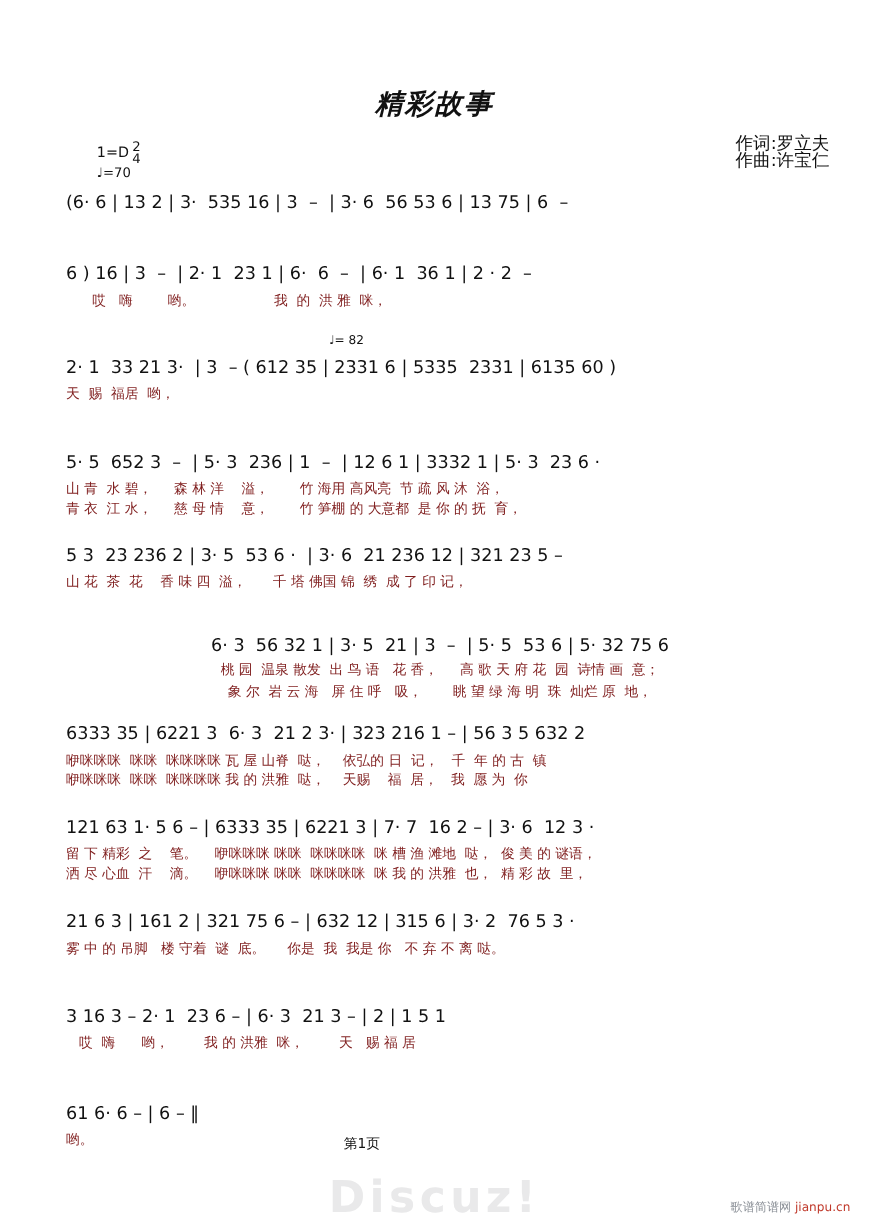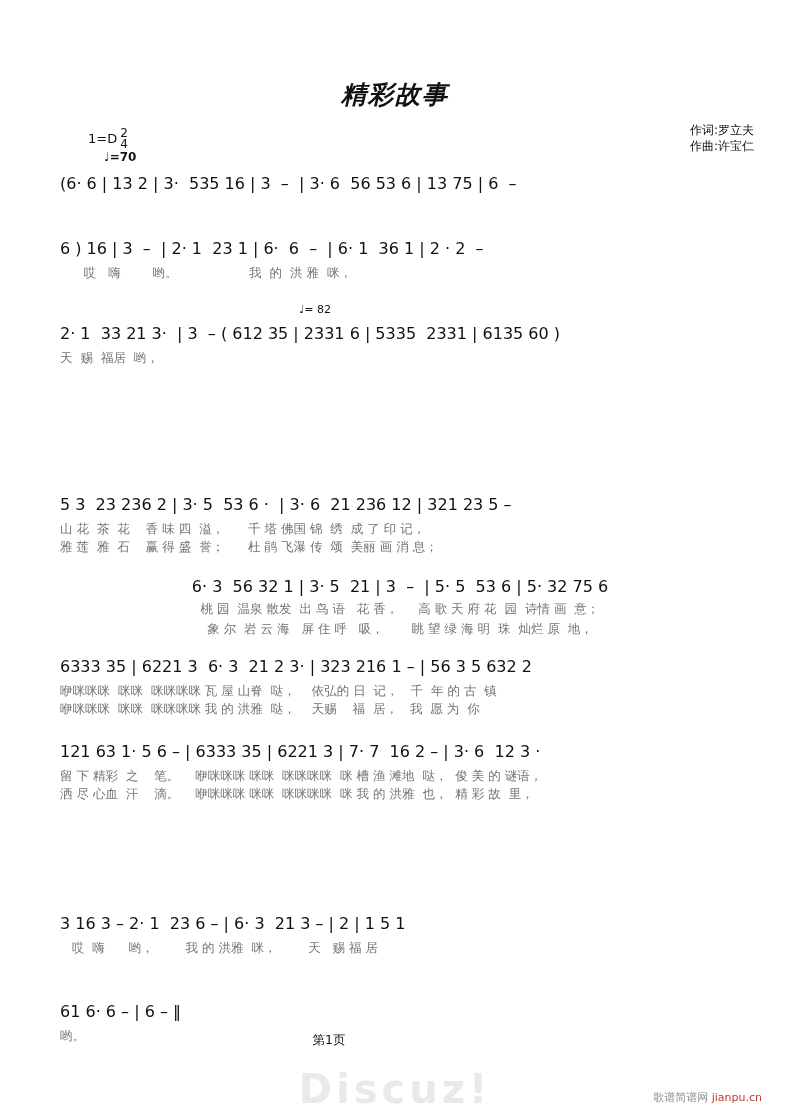--- a/index.html
+++ b/index.html
@@ -19,46 +19,45 @@
     font-family:"DejaVu Sans", sans-serif;
     font-weight:bold;
     font-size:25px;
     letter-spacing:2px;
     font-style:italic;
   }
 
   .credits{
     position:absolute;top:122px;right:36px;
     text-align:left;
-    font-size:12px;
+    font-size:16px;
     line-height:16px;
     font-family:"DejaVu Sans", sans-serif;
   }
 
   .keysig{
     position:absolute;top:128px;left:88px;
     font-family:"DejaVu Sans", sans-serif;
     font-size:13px;
   }
   .keysig .frac{
     display:inline-block;
     vertical-align:middle;
     text-align:center;
     line-height:11px;
     font-size:12px;
     margin-left:3px;
   }
   .keysig .frac .num{display:block;}
   .keysig .frac .den{display:block;}
   .tempo{
-    position:absolute;top:150px;left:104px;
+    position:absolute;top:150px;left:88px;
     font-size:12px;
     font-family:"DejaVu Sans", sans-serif;
     white-space:nowrap;
-    font-weight:bold;
   }
   .tempo2{
     position:absolute;top:303px;left:299px;
     font-size:11px;
     font-family:"DejaVu Sans", sans-serif;
     white-space:nowrap;
   }
 
   
   .row{
@@ -73,21 +72,21 @@
     letter-spacing:0px;
     white-space:pre;
     line-height:24px;
   }
   .lyrics{
     font-family:"DejaVu Sans", sans-serif;
     font-size:12.5px;
     white-space:pre;
     line-height:17px;
     margin-top:3px;
-    color:#737373;
+    color:#7f1d1d;
   }
   .lyrics.second{margin-top:1px;}
 
   .pagenum{
     position:absolute;
     top:1032px;left:0;width:658px;
     text-align:center;
     font-family:"DejaVu Sans", sans-serif;
     font-size:12.5px;
   }
@@ -98,21 +97,21 @@
     text-align:center;
     font-family:"DejaVu Sans", sans-serif;
     font-size:40px;
     color:#e9e9ea;
     letter-spacing:4px;
     font-weight:bold;
     user-select:none;
   }
   .sitemark{
     position:absolute;
-    top:1090px;right:28px;
+    top:1090px;right:17px;
     font-family:"DejaVu Sans", sans-serif;
     font-size:11px;
     color:#8a8f96;
   }
   .sitemark .red{color:#c0392b;}
 </style>
 </head>
 <body>
 
 <div class="page">
@@ -138,45 +137,53 @@
   <div class="row" style="top:237px;">
     <div class="notes">6 ) 16 | 3  –  | 2· 1  23 1 | 6·  6  –  | 6· 1  36 1 | 2 · 2  –</div>
     <div class="lyrics">      哎   嗨        哟。                  我  的  洪 雅  咪，</div>
   </div>
 
   <div class="row" style="top:322px;">
     <div class="notes">2· 1  33 21 3·  | 3  – ( 612 35 | 2331 6 | 5335  2331 | 6135 60 )</div>
     <div class="lyrics">天  赐  福居  哟，</div>
   </div>
 
+  <div class="row" style="top:408px;">
+    <div class="notes">5· 5  652 3  –  | 5· 3  236 | 1  –  | 12 6 1 | 3332 1 | 5· 3  23 6 ·</div>
+    <div class="lyrics">山 青  水 碧，     森 林 洋    溢，       竹 海用 高风亮  节 疏 风 沐  浴，</div>
+    <div class="lyrics second">青 衣  江 水，     慈 母 情    意，       竹 笋棚 的 大意都  是 你 的 抚  育，</div>
+  </div>
 
   <div class="row" style="top:493px;">
     <div class="notes">5 3  23 236 2 | 3· 5  53 6 ·  | 3· 6  21 236 12 | 321 23 5 –</div>
     <div class="lyrics">山 花  茶  花    香 味 四  溢，      千 塔 佛国 锦  绣  成 了 印 记，</div>
-    <div class="lyrics second">雅 莲  雅  石    赢 得 盛  誉；      杜 鹃 飞瀑 传  颂  美丽 画 消 息；</div>
   </div>
 
   <div class="row" style="top:575px;text-align:center;">
     <div class="notes">6· 3  56 32 1 | 3· 5  21 | 3  –  | 5· 5  53 6 | 5· 32 75 6</div>
     <div class="lyrics second">桃 园  温泉 散发  出 鸟 语   花 香，     高 歌 天 府 花  园  诗情 画  意；</div>
     <div class="lyrics">象 尔  岩 云 海   屏 住 呼   吸，       眺 望 绿 海 明  珠  灿烂 原  地，</div>
   </div>
 
   <div class="row" style="top:655px;">
     <div class="notes">6333 35 | 6221 3  6· 3  21 2 3· | 323 216 1 – | 56 3 5 632 2</div>
     <div class="lyrics">咿咪咪咪  咪咪  咪咪咪咪 瓦 屋 山脊  哒，    依弘的 日  记，   千  年 的 古  镇</div>
     <div class="lyrics second">咿咪咪咪  咪咪  咪咪咪咪 我 的 洪雅  哒，    天赐    福  居，   我  愿 为  你</div>
   </div>
 
   <div class="row" style="top:740px;">
     <div class="notes">121 63 1· 5 6 – | 6333 35 | 6221 3 | 7· 7  16 2 – | 3· 6  12 3 ·</div>
     <div class="lyrics">留 下 精彩  之    笔。    咿咪咪咪 咪咪  咪咪咪咪  咪 槽 渔 滩地  哒，  俊 美 的 谜语，</div>
     <div class="lyrics second">洒 尽 心血  汗    滴。    咿咪咪咪 咪咪  咪咪咪咪  咪 我 的 洪雅  也，  精 彩 故  里，</div>
   </div>
 
+  <div class="row" style="top:826px;">
+    <div class="notes">21 6 3 | 161 2 | 321 75 6 – | 632 12 | 315 6 | 3· 2  76 5 3 ·</div>
+    <div class="lyrics">雾 中 的 吊脚   楼 守着  谜  底。     你是  我  我是 你   不 弃 不 离 哒。</div>
+  </div>
 
   <div class="row" style="top:912px;">
     <div class="notes">3 16 3 – 2· 1  23 6 – | 6· 3  21 3 – | 2 | 1 5 1</div>
     <div class="lyrics">   哎  嗨      哟，        我 的 洪雅  咪，        天   赐 福 居</div>
   </div>
 
   <div class="row" style="top:1000px;">
     <div class="notes">61 6· 6 – | 6 – ‖</div>
     <div class="lyrics">哟。</div>
   </div>

